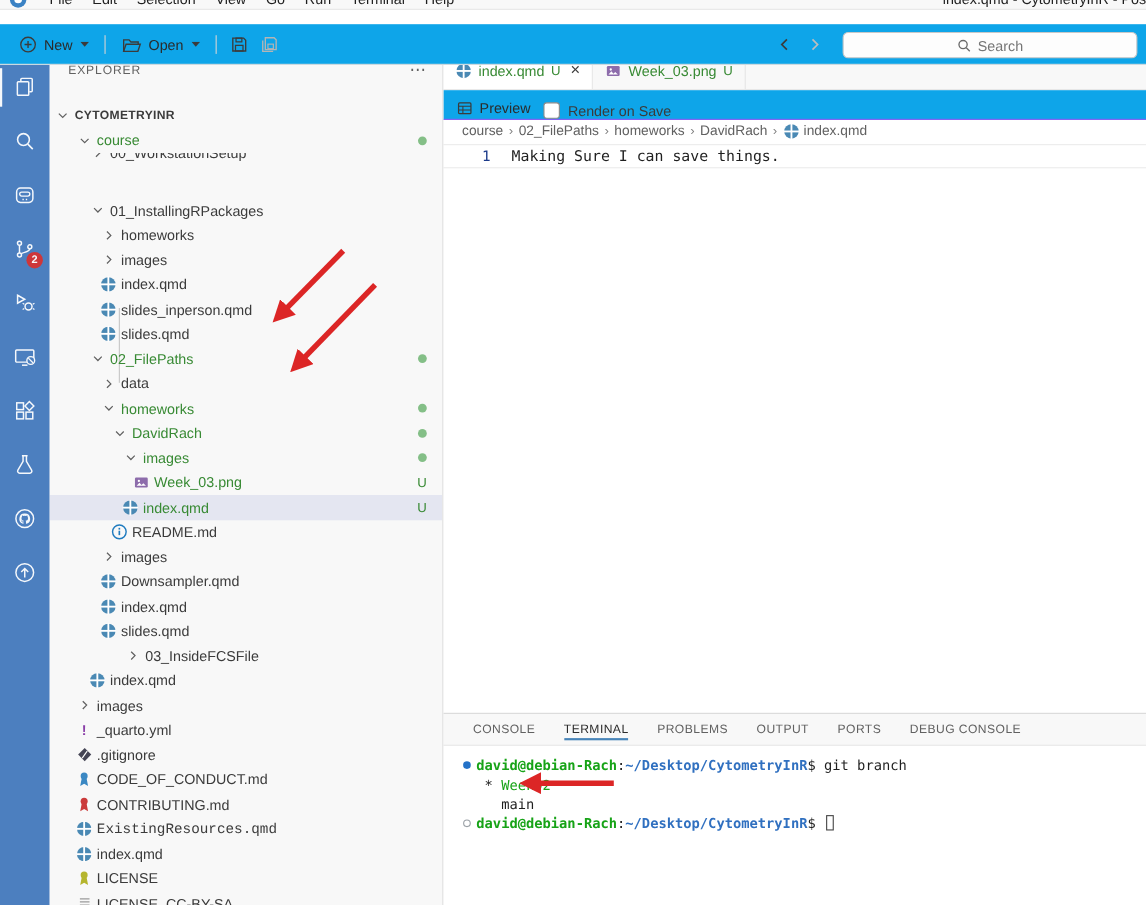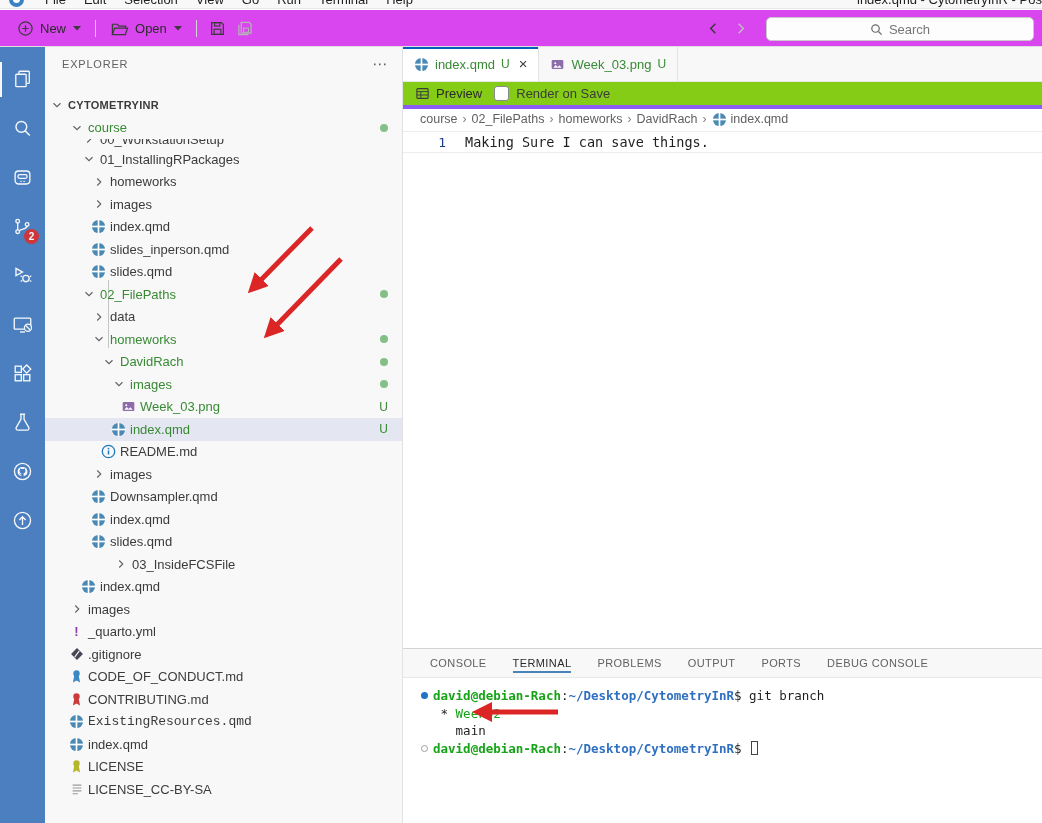--- a/index.html
+++ b/index.html
@@ -6,21 +6,21 @@
   html,body{width:1042px;height:823px;overflow:hidden}
   body{position:relative;font-family:"Liberation Sans",sans-serif;font-size:13px;color:#3b3b3b;background:#fff}
   
   .menubar{position:absolute;top:0;left:0;right:0;height:9px;background:#f8f8f8;border-bottom:1px solid #e7e7e7;overflow:hidden;z-index:5}
   .logo{position:absolute;left:9px;top:-8px;width:15px;height:15px;border-radius:50%;background:#3b82c4}
   .logo::after{content:"";position:absolute;left:4px;top:4px;width:7px;height:7px;border-radius:50%;background:#fff}
   .menu-items{position:absolute;left:36px;top:-8px;display:flex}
   .menu-item{padding:0 9px;color:#1f1f1f;white-space:nowrap}
   .title-frag{position:absolute;left:857px;top:-8px;color:#1f1f1f;white-space:nowrap}
   
-  .toolbar{position:absolute;top:10px;left:0;right:0;height:37px;background:#d946ef;border-bottom:1px solid #dfdfdf;display:flex;align-items:center;padding-left:10px;z-index:4}
+  .toolbar{position:absolute;top:22px;left:0;right:0;height:37px;background:#0ea5e9;border-bottom:1px solid #dfdfdf;display:flex;align-items:center;padding-left:10px;z-index:4}
   .tb-btn{display:flex;align-items:center;gap:6px;padding:4px 7px;border-radius:4px;color:#2b2b2b}
   .tb-sep{width:1px;height:17px;background:#d4d4d4;margin:0 7px}
   .tb-iconbtn{display:flex;align-items:center;padding:4px 5px;border-radius:4px}
   .caret{margin-left:1px}
   .nav{position:absolute;left:706px;display:flex;gap:12px;align-items:center}
   .searchbox{position:absolute;left:766px;top:7px;width:268px;height:24px;border:1px solid #c8c8c8;border-radius:5px;background:#fdfdfd;display:flex;align-items:center;justify-content:center;gap:6px;color:#767676}
   
   .activitybar{position:absolute;left:0;top:47px;width:45px;bottom:0;background:#4c7fbf;display:flex;flex-direction:column;align-items:center;padding-top:8px;z-index:3}
   .ab-item{width:45px;height:49px;display:flex;align-items:center;justify-content:center;position:relative;opacity:.95}
   .ab-item.active::before{content:"";position:absolute;left:0;top:7px;bottom:7px;width:2px;background:#fff}
@@ -44,21 +44,21 @@
   .yaml-bang{color:#8a3fa8;font-weight:700;font-size:13px}
   
   .editor{position:absolute;left:403px;top:47px;right:0;bottom:0;background:#fff;z-index:1}
   .tabbar{height:35px;background:#f8f8f8;border-bottom:1px solid #e5e5e5;display:flex}
   .tab{display:flex;align-items:center;gap:6px;padding:0 11px;border-right:1px solid #e5e5e5;position:relative;background:#f8f8f8}
   .tab .tlbl{color:#388a34}
   .tab.active{background:#fff}
   .tab.active::before{content:"";position:absolute;left:0;right:0;top:0;height:2px;background:#005fb8}
   .tab-u{color:#388a34;font-size:12px}
   .tab-close{color:#3b3b3b;font-size:15px;margin-left:3px;line-height:10px}
-  .previewbar{height:27px;border-bottom:4px solid #8b5cf6;display:flex;align-items:center;padding-left:7px;gap:7px;background:#84cc16}
+  .previewbar{height:27px;border-bottom:1px solid #8b5cf6;display:flex;align-items:flex-end;padding-left:7px;gap:7px;background:#0ea5e9}
   .pv-btn{display:flex;align-items:center;gap:6px;padding:2px 5px;color:#2b2b2b}
   .checkbox{width:15px;height:15px;border:1px solid #8a8a8a;border-radius:3px;background:#fff}
   .breadcrumb{height:20px;display:flex;align-items:center;padding-left:17px;font-size:12.5px;color:#616161;gap:5px}
   .bc-sep{color:#818181;font-size:12px}
   .bc-item{display:flex;align-items:center;gap:4px}
   .code{position:relative;height:517px}
   .codeline{position:absolute;left:0;right:0;top:2px;height:22px;border-top:1px solid #ececec;border-bottom:1px solid #ececec;display:flex;align-items:center}
   .gutter{width:62px;text-align:right;padding-right:19px;color:#1b3a8a;font-family:"DejaVu Sans Mono",monospace;font-size:13px;flex:0 0 62px}
   .codetext{font-family:"DejaVu Sans Mono",monospace;font-size:13.5px;color:#1f1f1f;white-space:pre}
   
@@ -246,21 +246,21 @@
       <div class="row-partial">
         <div class="row" style="padding-left: 35px;">
           <span class="slot">
             <svg width="14" height="14" viewBox="0 0 16 16">
               <path d="M6 4l4 4-4 4" fill="none" stroke="#616161" stroke-width="1.3"></path>
             </svg>
           </span>
           <span class="lbl">00_WorkstationSetup</span>
         </div>
       </div>
-      <div class="row" style="padding-left: 35px;">
+      <div class="row" style="padding-left: 35px; margin-top: 32px;">
         <span class="slot">
           <svg width="14" height="14" viewBox="0 0 16 16">
             <path d="M4 6l4 4 4-4" fill="none" stroke="#616161" stroke-width="1.3"></path>
           </svg>
         </span>
         <span class="lbl">01_InstallingRPackages</span>
       </div>
       <div class="row" style="padding-left: 45px;">
         <span class="slot">
           <svg width="14" height="14" viewBox="0 0 16 16">

